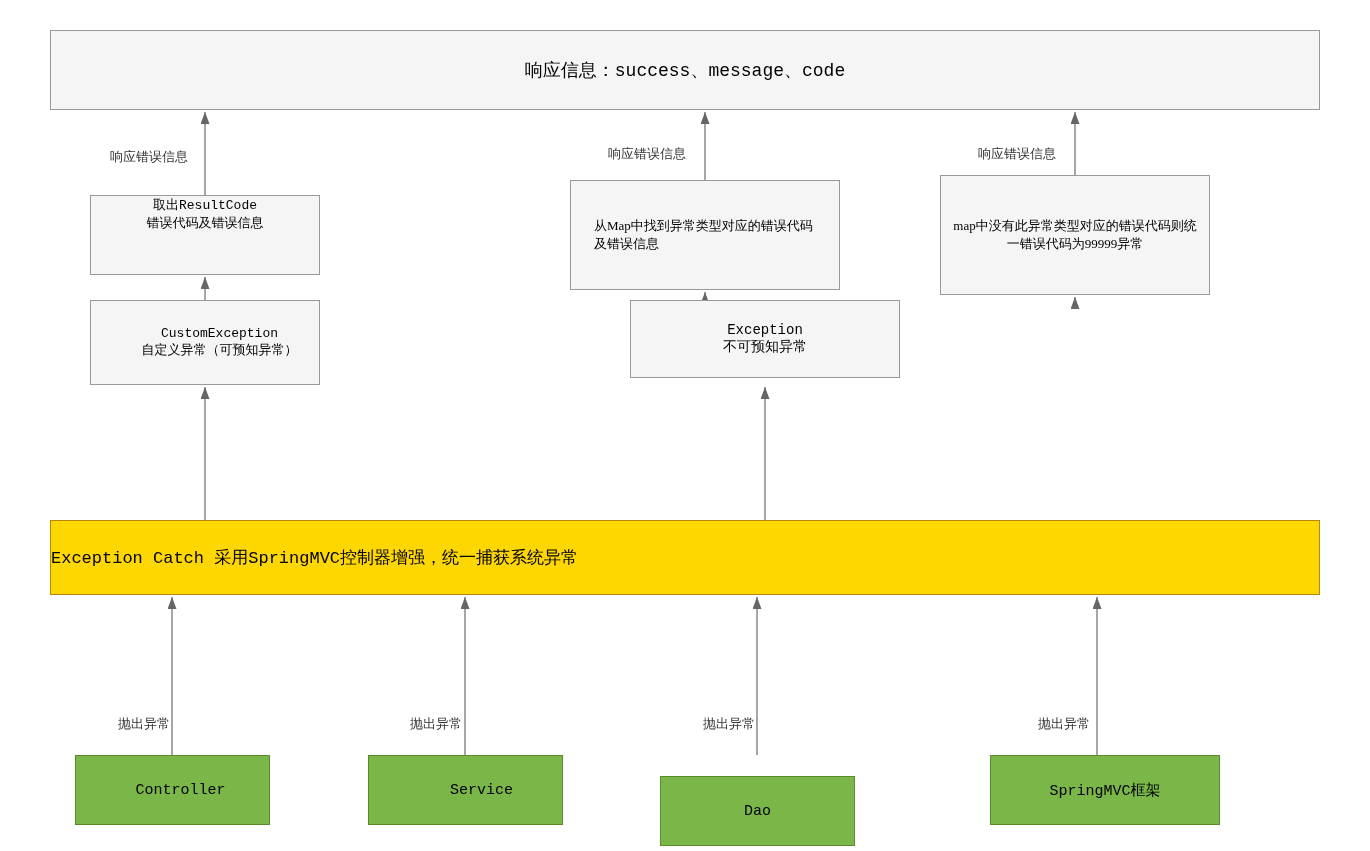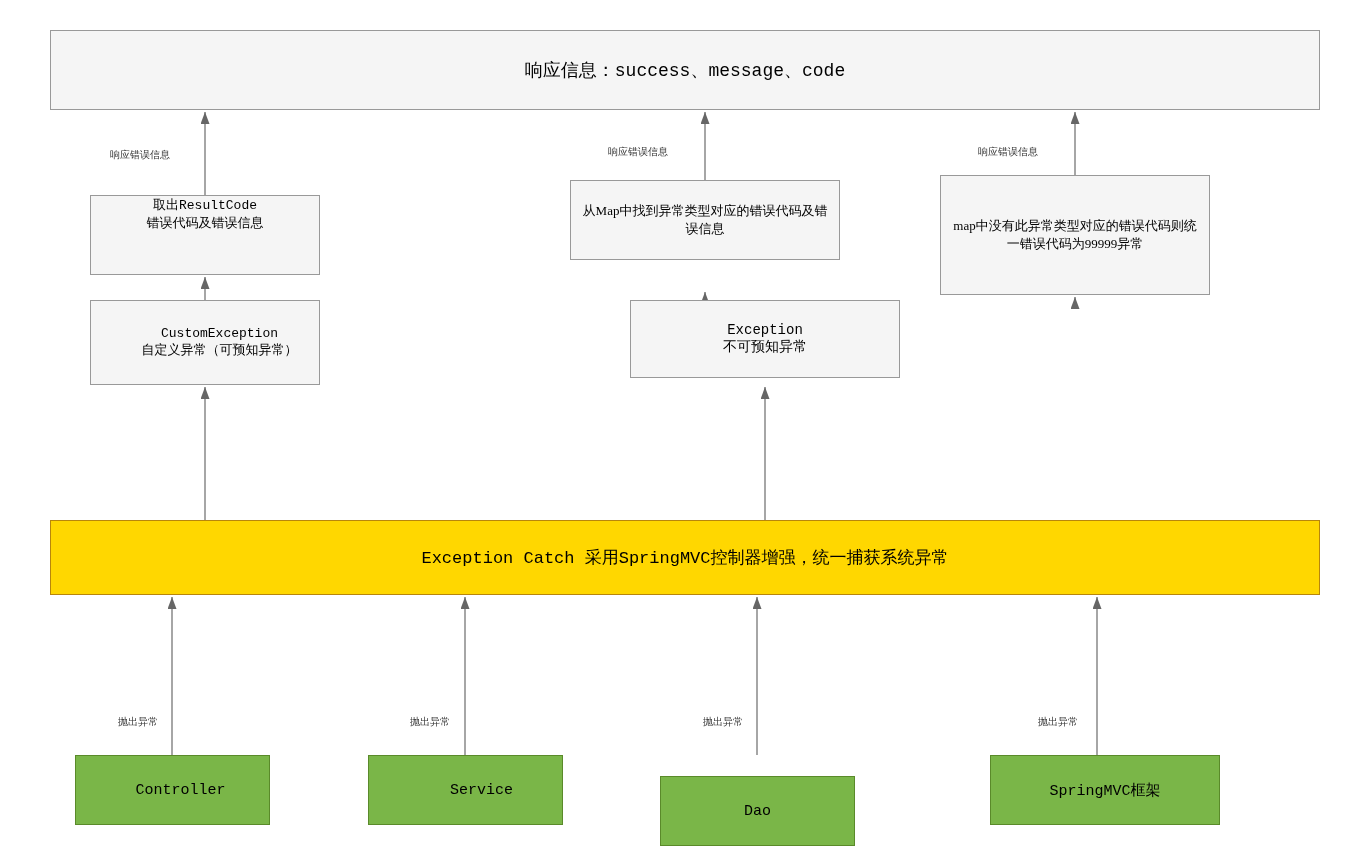--- a/index.html
+++ b/index.html
@@ -87,29 +87,29 @@
     }
     .box-resultcode .line1 { font-family: "Courier New", monospace; font-size: 13px; }
     .box-resultcode .line2 { font-size: 13px; }
 
     
     .box-frommap {
       position: absolute;
       top: 180px;
       left: 570px;
       width: 270px;
-      height: 80px;
-      border: 1.5px solid #999;
-      background: #f5f5f5;
-      display: flex;
-      align-items: center;
-      justify-content: center;
-      text-align: center;
-      font-size: 13px;
-      padding: 8px;
+      height: 110px;
+      border: 1.5px solid #999;
+      background: #f5f5f5;
+      display: flex;
+      align-items: center;
+      justify-content: center;
+      text-align: left;
+      font-size: 13px;
+      padding: 23px;
     }
 
     
     .box-nomap {
       position: absolute;
       top: 175px;
       left: 940px;
       width: 270px;
       height: 120px;
       border: 1.5px solid #999;
@@ -126,21 +126,20 @@
     .box-catch {
       position: absolute;
       top: 520px;
       left: 50px;
       width: 1270px;
       height: 75px;
       border: 1.5px solid #b8860b;
       background: #ffd700;
       display: flex;
       align-items: center;
-      justify-content: center;
       font-size: 17px;
       font-family: "Courier New", monospace;
     }
 
     
     .box-green {
       position: absolute;
       height: 70px;
       border: 1.5px solid #5a8a2a;
       background: #7ab648;
@@ -152,21 +151,21 @@
       color: #000;
     }
     .box-controller { left: 75px; width: 195px; top: 755px; padding-left: 16px; }
     .box-service { left: 368px; width: 195px; top: 755px; padding-left: 32px; }
     .box-dao { left: 660px; width: 195px; top: 776px; }
     .box-springmvc { left: 990px; width: 230px; top: 755px; text-align: right; }
 
     
     .label {
       position: absolute;
-      font-size: 10px;
+      font-size: 13px;
       color: #333;
       text-align: center;
     }
     
     svg.arrows {
       position: absolute;
       top: 0; left: 0;
       width: 1370px;
       height: 851px;
       pointer-events: none;

